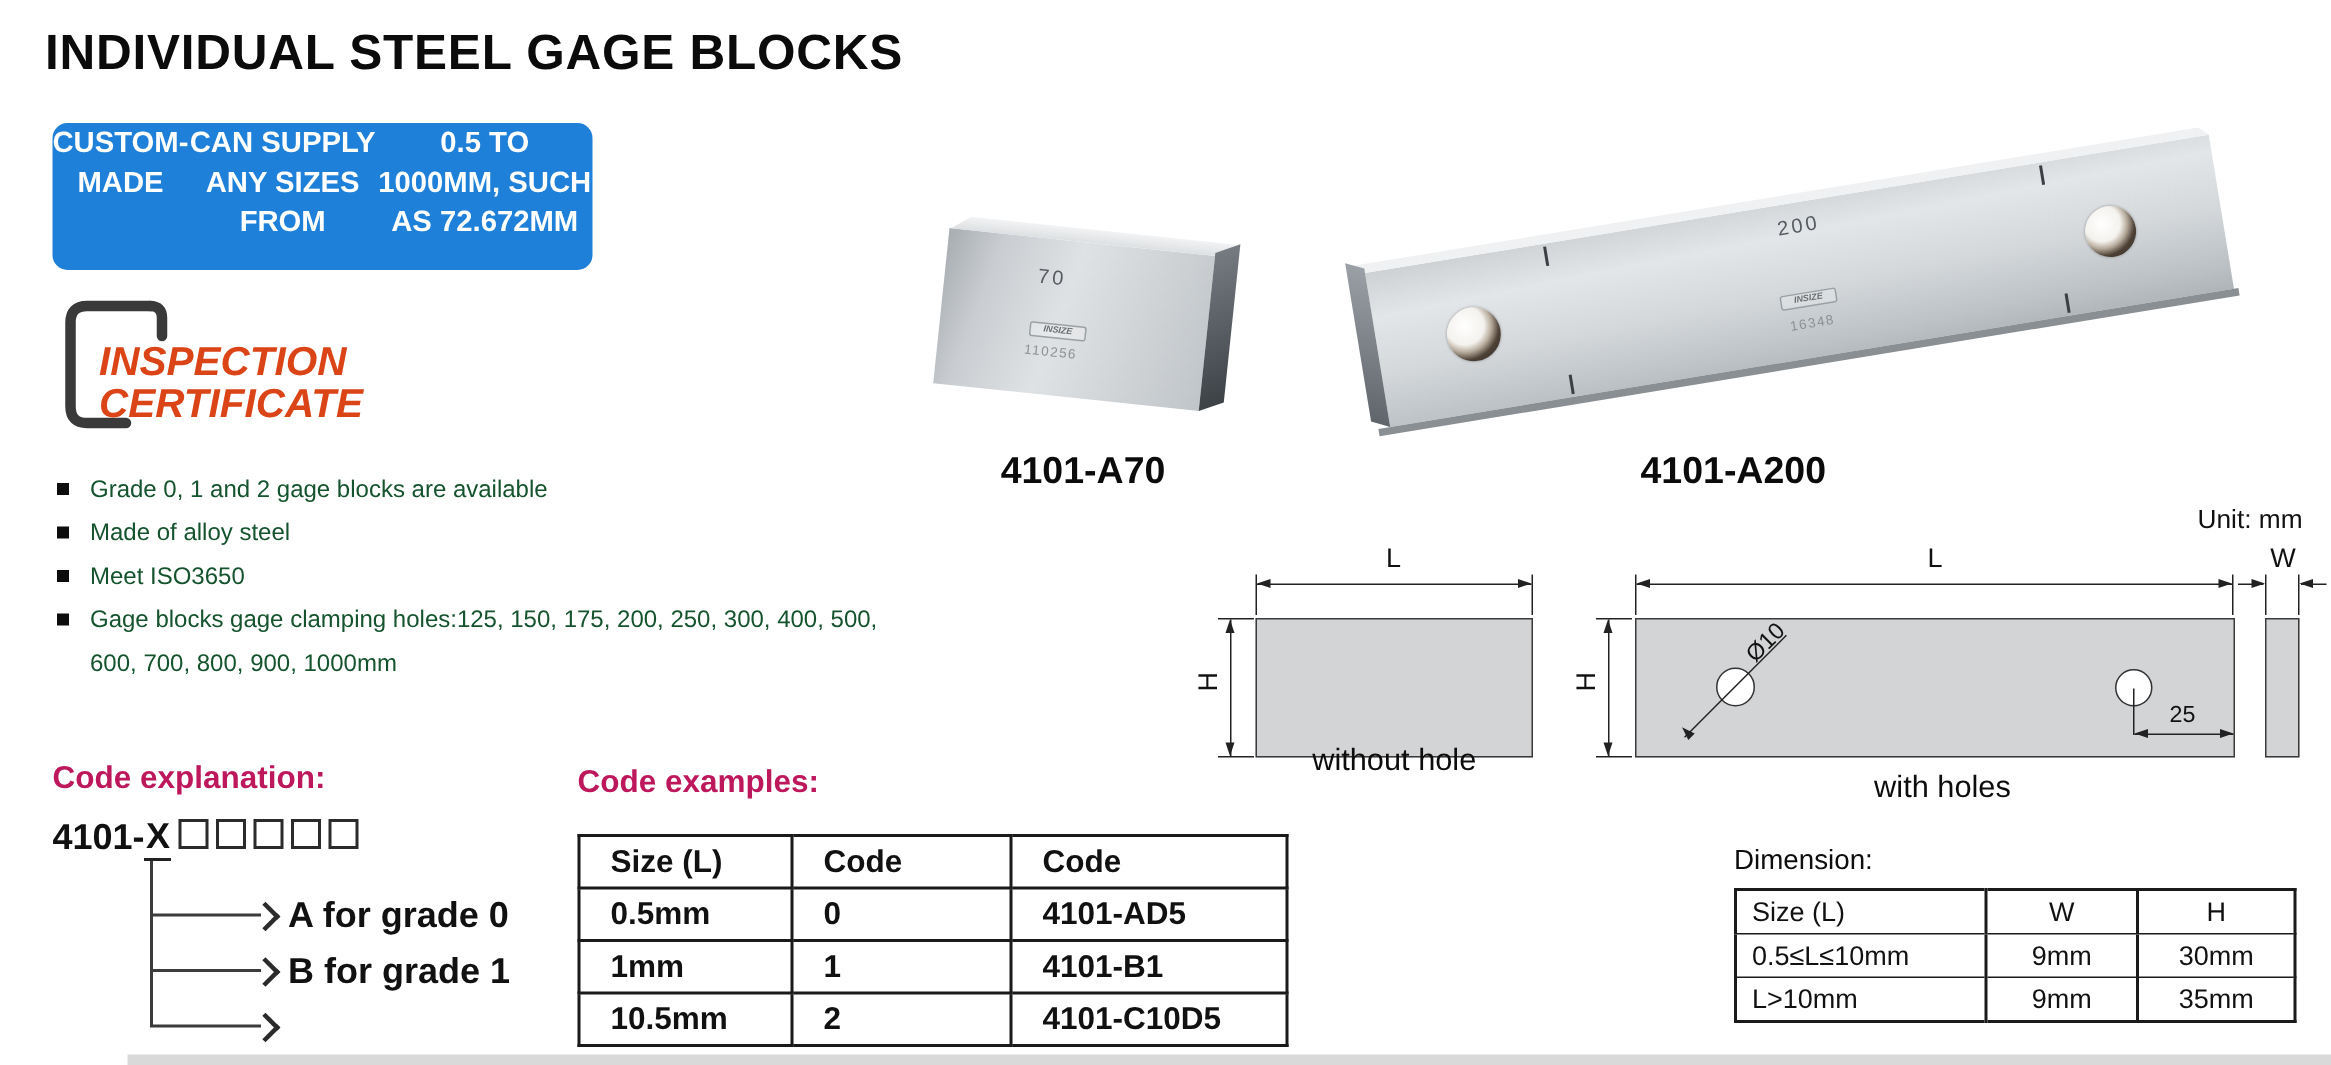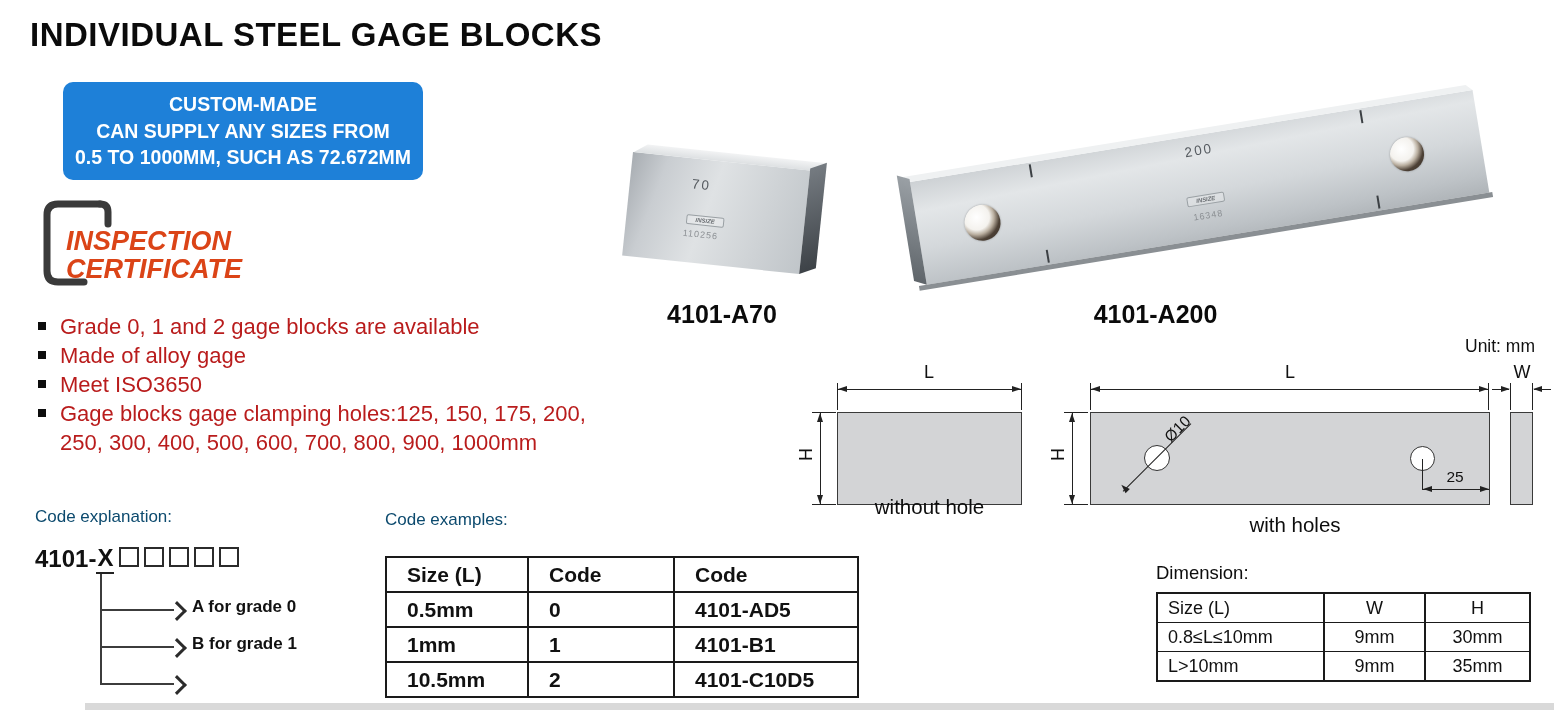--- a/index.html
+++ b/index.html
@@ -3,28 +3,28 @@
 <meta charset="utf-8">
 <style>
   html,body{margin:0;padding:0;background:#f2f2f2;}
   #page{position:relative;width:1554px;height:710px;background:#ffffff;overflow:hidden;
         font-family:"Liberation Sans","DejaVu Sans",sans-serif;color:#111;}
 
   
   .title{position:absolute;left:30px;top:16px;font-size:33px;font-weight:bold;letter-spacing:.5px;color:#0b0b0b;}
 
   .badge{position:absolute;left:35px;top:82px;width:360px;height:98px;border-radius:10px;
-         display:flex;flex-direction:column;justify-content:center;text-align:center;
-         color:#fff;font-weight:bold;font-size:19.5px;line-height:26.5px;margin-left:28px;}
+         display:flex;justify-content:center;text-align:center;
+         color:#fff;font-weight:bold;font-size:19.5px;line-height:26.5px;}
 
   .certlogo{position:absolute;left:38px;top:194px;width:230px;height:104px;}
 
   
   .features{position:absolute;left:36px;top:312px;width:580px;margin:0;padding:0;list-style:none;}
-  .features li{position:relative;padding-left:24px;font-size:22px;line-height:29px;color:#b91c1c;}
+  .features li{position:relative;padding-left:24px;font-size:16px;line-height:29px;color:#14532d;}
   .sq-bullet{position:absolute;left:2px;top:10px;width:8px;height:8px;background:#0d0d0d;}
 
   
   .block70{position:absolute;left:633px;top:152px;width:178px;height:104px;
            transform:rotate(6deg);transform-origin:0 0;
            background:linear-gradient(105deg,#a8adb2 0%,#c9cdd1 18%,#dfe2e4 45%,#ced2d5 75%,#c0c5c9 100%);}
   .block70 .topface{position:absolute;left:1px;top:-9px;width:100%;height:9px;
            background:linear-gradient(#f2f3f4,#dde0e2);transform:skewX(-55deg);transform-origin:bottom;}
   .block70 .sideface{position:absolute;left:100%;top:-2px;width:16px;height:106px;
            background:linear-gradient(180deg,#757b81,#3d4247);transform:skewY(-25deg);transform-origin:left top;}
@@ -55,28 +55,28 @@
   .ar.r{border-width:3.5px 0 3.5px 9px;border-color:transparent transparent transparent #222;}
   .ar.u{border-width:0 3.5px 9px 3.5px;border-color:transparent transparent #222 transparent;}
   .ar.d{border-width:9px 3.5px 0 3.5px;border-color:#222 transparent transparent transparent;}
   .dlabel{position:absolute;font-size:18px;color:#111;text-align:center;}
   .dsmall{position:absolute;font-size:15.5px;color:#111;}
   .dgm-hole{position:absolute;border:1.5px solid #333;border-radius:50%;background:#fff;box-sizing:border-box;}
   .dcaption{position:absolute;font-size:20.5px;color:#0d0d0d;text-align:center;}
   .unit{position:absolute;left:1430px;top:336px;width:105px;text-align:right;font-size:17.5px;}
 
   
-  .sechead{position:absolute;font-size:17px;font-weight:normal;color:#0c4a6e;}
+  .sechead{position:absolute;font-size:21px;font-weight:bold;color:#be185d;}
   .codeprefix{position:absolute;left:35px;top:544px;display:flex;align-items:center;font-size:24px;font-weight:bold;}
   .codeprefix .xchar{border-bottom:2px solid #222;padding:0 1px;}
   .ph-box{display:inline-block;width:16px;height:16px;border:2px solid #2b2b2b;margin-left:5px;background:#fff;}
   .treeline{position:absolute;background:#3c3c3c;}
   .chev{position:absolute;width:11px;height:11px;border-top:3px solid #2b2b2b;border-right:3px solid #2b2b2b;
         transform:rotate(45deg);}
-  .gradelabel{position:absolute;left:192px;font-size:17px;font-weight:bold;}
+  .gradelabel{position:absolute;left:192px;font-size:24px;font-weight:bold;}
 
   
   table{border-collapse:collapse;background:#fff;border-radius:25px;}
   .ex-table{position:absolute;left:385px;top:556px;border:2px solid #1a1a1a;}
   .ex-table th,.ex-table td{border:2px solid #1a1a1a;font-size:21px;font-weight:bold;text-align:left;
         padding:0 0 0 20px;height:33px;}
   .ex-table th:nth-child(1),.ex-table td:nth-child(1){width:120px;}
   .ex-table th:nth-child(2),.ex-table td:nth-child(2){width:124px;}
   .ex-table th:nth-child(3),.ex-table td:nth-child(3){width:162px;}
   .dim-table{position:absolute;left:1156px;top:592px;border:2px solid #1a1a1a;}
@@ -104,21 +104,21 @@
 
   <svg class="certlogo" viewBox="0 0 230 104">
     <path d="M 62 10 H 20 Q 9 10 9 21 V 77 Q 9 88 20 88 H 46" fill="none" stroke="#3a3a3a" stroke-width="7" stroke-linecap="round"></path>
     <path d="M 62 10 Q 70 10 70 18 V 30" fill="none" stroke="#3a3a3a" stroke-width="7" stroke-linecap="round"></path>
     <text x="28" y="56" font-size="27" font-weight="bold" font-style="italic" fill="#db4417">INSPECTION</text>
     <text x="28" y="84" font-size="27" font-weight="bold" font-style="italic" fill="#db4417">CERTIFICATE</text>
   </svg>
 
   <ul class="features">
       <li><span class="sq-bullet"></span><span>Grade 0, 1 and 2 gage blocks are available</span></li>
-      <li><span class="sq-bullet"></span><span>Made of alloy gage</span></li>
+      <li><span class="sq-bullet"></span><span>Made of alloy steel</span></li>
       <li><span class="sq-bullet"></span><span>Meet ISO3650</span></li>
       <li><span class="sq-bullet"></span><span>Gage blocks gage clamping holes:125, 150, 175, 200, 250, 300, 400, 500, 600, 700, 800, 900, 1000mm</span></li>
     </ul>
 
   <div class="block70">
     <div class="topface"></div>
     <div class="sideface"></div>
     <div class="etch" style="left:62px;top:18px;">70</div>
     <div class="mk-logo" style="left:60px;top:56px;">INSIZE</div>
     <div class="serial" style="left:58px;top:70px;">110256</div>
@@ -240,21 +240,21 @@
   <table class="dim-table">
     <thead>
       <tr>
         <th>Size (L)</th>
         <th>W</th>
         <th>H</th>
       </tr>
     </thead>
     <tbody>
         <tr>
-          <td>0.8≤L≤10mm</td>
+          <td>0.5≤L≤10mm</td>
           <td>9mm</td>
           <td>30mm</td>
         </tr>
         <tr>
           <td>L&gt;10mm</td>
           <td>9mm</td>
           <td>35mm</td>
         </tr>
       </tbody>
   </table>

